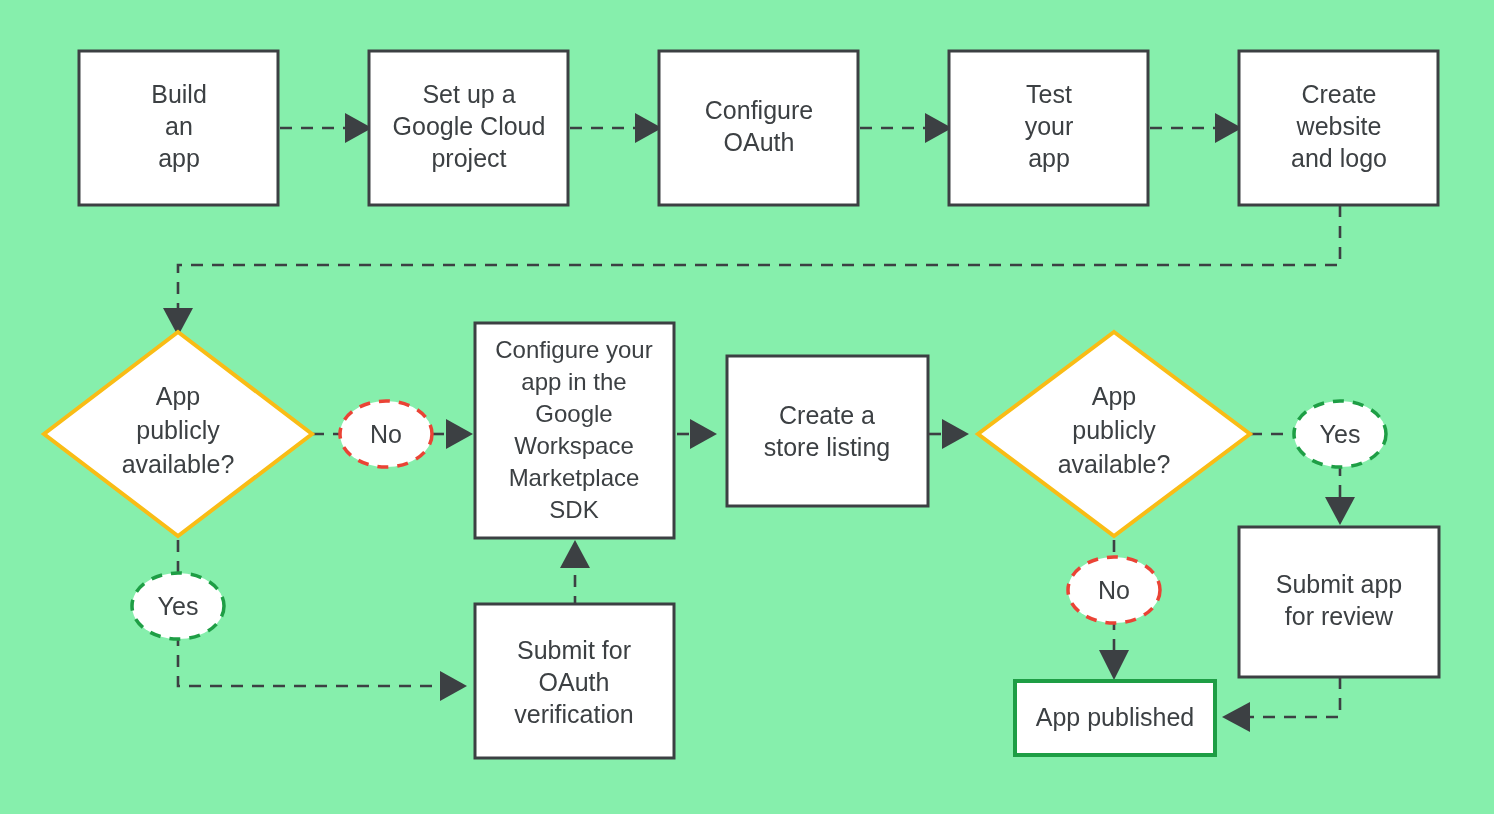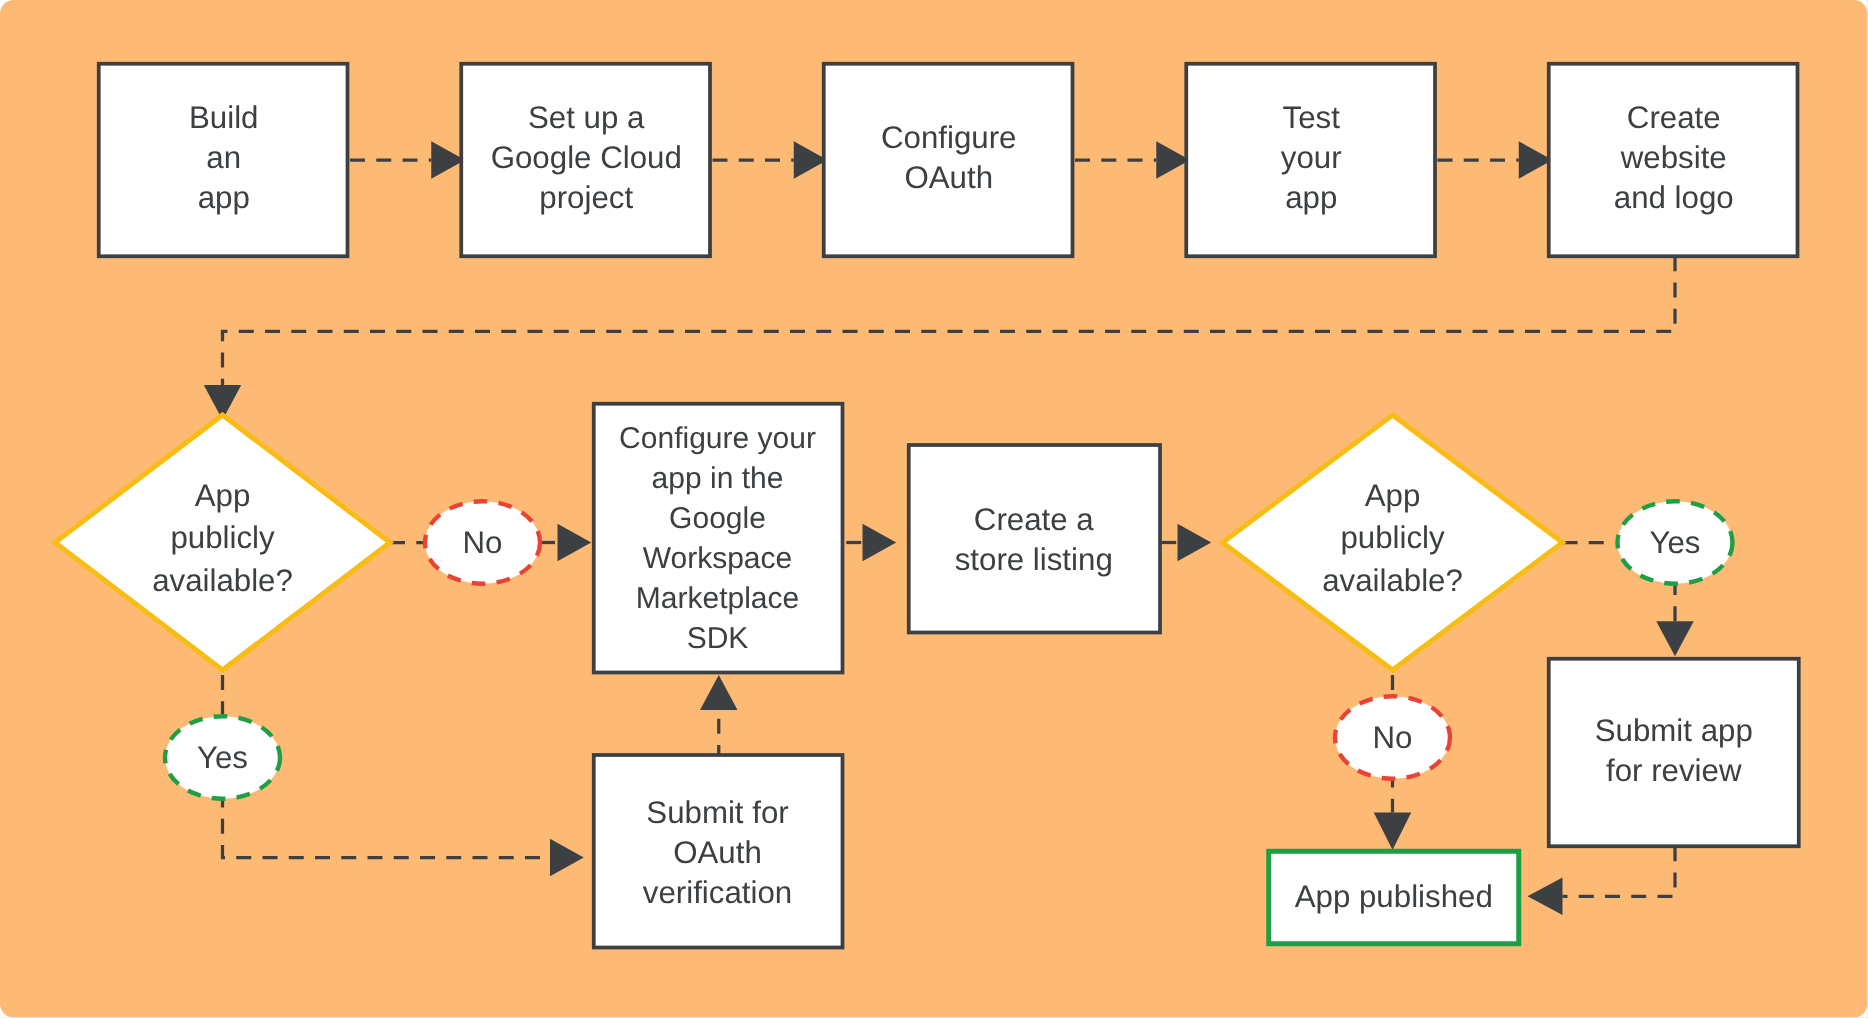--- a/index.html
+++ b/index.html
@@ -10,22 +10,21 @@
   body {
     width: 1494px;
     height: 814px;
     font-family: "Liberation Sans", sans-serif;
     overflow: hidden;
   }
   #flowchart-root {
     position: relative;
     width: 1494px;
     height: 814px;
-    background: #fdba74;
-    border-radius: 11px;
+    background: #86efac;
   }
   svg.flow-canvas {
     position: absolute;
     top: 0;
     left: 0;
     width: 1494px;
     height: 814px;
   }
   .node-rect {
     fill: #ffffff;

